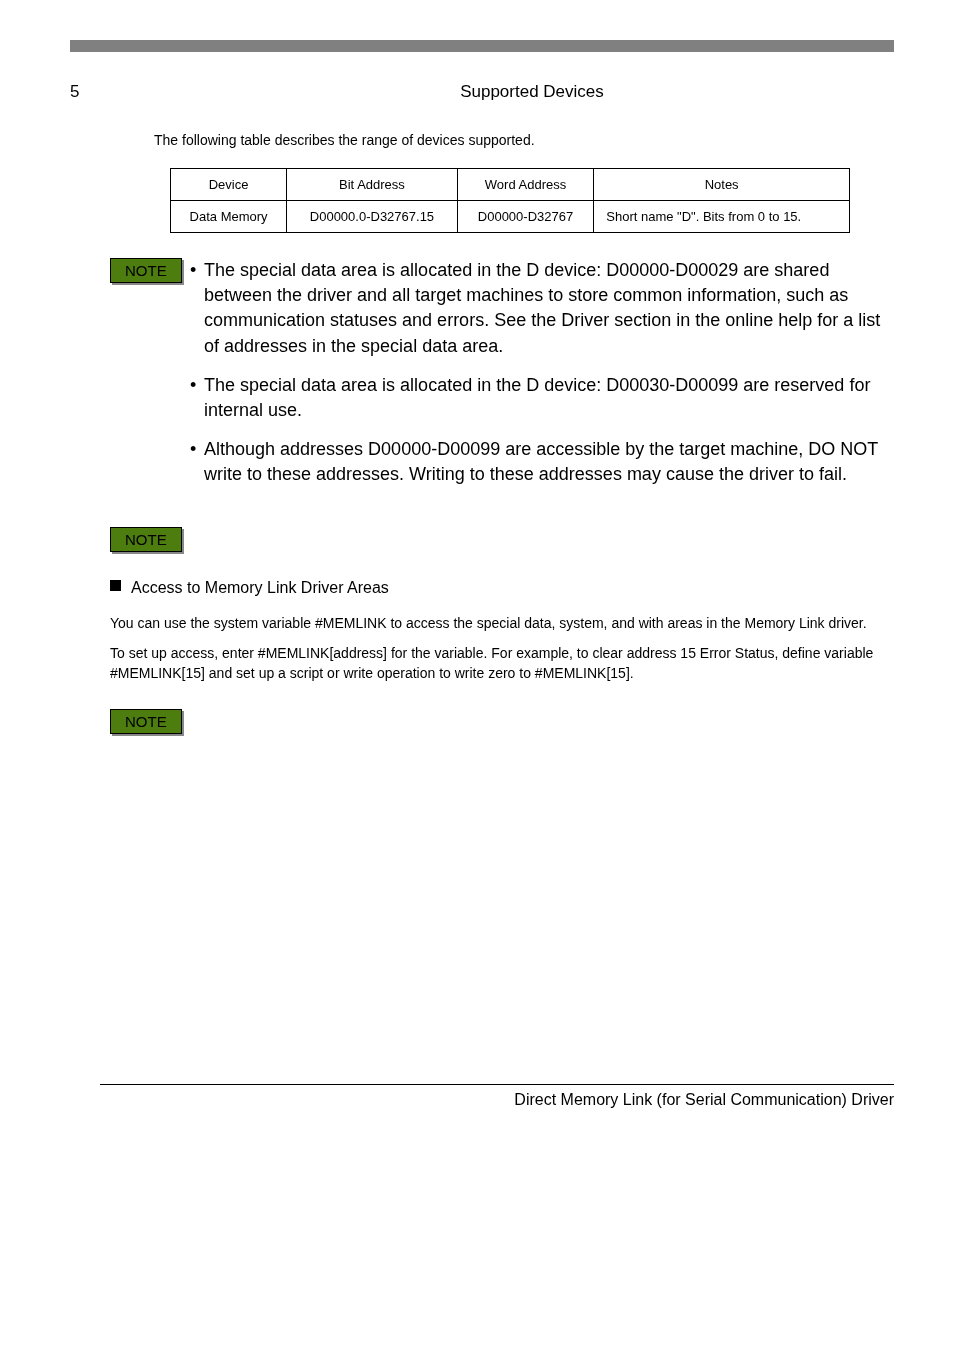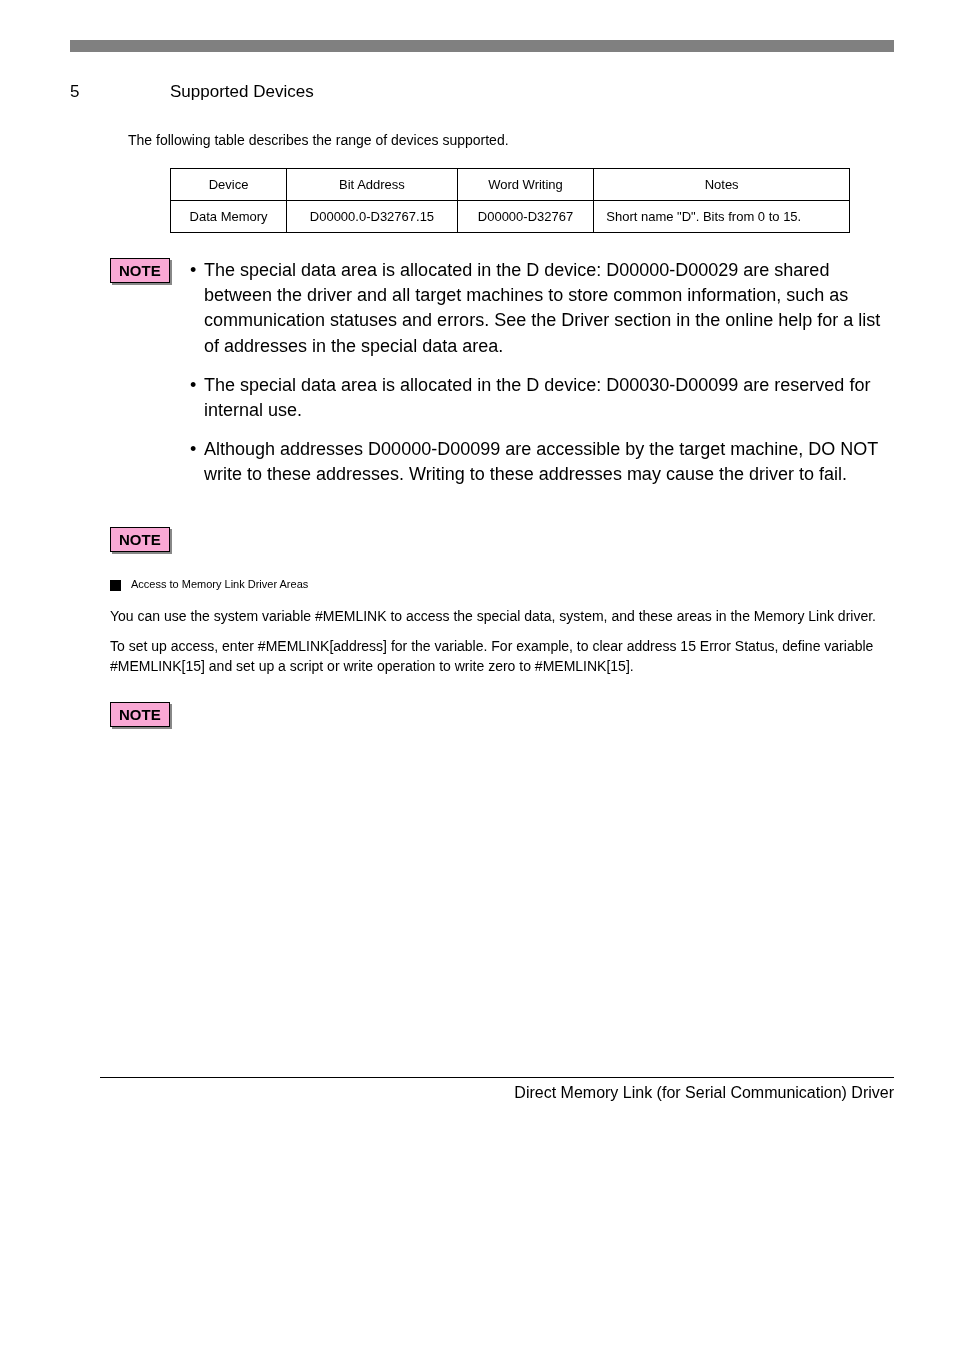--- a/index.html
+++ b/index.html
@@ -21,23 +21,24 @@
     }
     .section-number {
       position: absolute;
       left: 70px;
       font-size: 17px;
     }
     .section-title {
       margin-left: 70px;
       font-size: 17px;
       margin-bottom: 30px;
+      text-align: center;
     }
     .intro-text {
-      margin-left: 28px;
+      margin-left: 54px;
       font-size: 14px;
       margin-bottom: 20px;
     }
     .data-table {
       margin-left: 70px;
       border-collapse: collapse;
       font-size: 13px;
       width: 680px;
     }
     .data-table th, .data-table td {
@@ -50,25 +51,25 @@
       font-weight: normal;
     }
     .data-table .wide-cell {
       text-align: left;
       padding-left: 12px;
     }
     .note-box {
       display: inline-block;
       border: 1px solid #000;
       box-shadow: 2px 2px 0 #888;
-      padding: 3px 8px;
+      padding: 3px 14px;
       font-family: Arial, sans-serif;
-      font-weight: bold;
+      font-weight: normal;
       font-size: 15px;
-      background: #f9a8d4;
+      background: #4d7c0f;
     }
     .note-section {
       display: flex;
       margin-top: 25px;
       margin-left: 10px;
     }
     .note-label {
       width: 80px;
       flex-shrink: 0;
     }
@@ -103,21 +104,21 @@
     }
     .subsection-marker {
       width: 11px;
       height: 11px;
       background: #000;
       margin-right: 10px;
       margin-top: 3px;
       flex-shrink: 0;
     }
     .subsection-title {
-      font-size: 11px;
+      font-size: 16px;
       line-height: 1.4;
     }
     .subsection-body {
       font-size: 14px;
       margin-left: 0;
       line-height: 1.45;
       margin-bottom: 10px;
     }
     .footer {
       border-top: 1px solid #000;
@@ -138,21 +139,21 @@
     <div class="section-title">Supported Devices</div>
   </div>
 
   <div class="intro-text">The following table describes the range of devices supported.</div>
 
   <table class="data-table">
     <thead>
       <tr>
         <th>Device</th>
         <th>Bit Address</th>
-        <th>Word Writing</th>
+        <th>Word Address</th>
         <th>Notes</th>
       </tr>
     </thead>
     <tbody>
       <tr>
         <td>Data Memory</td>
         <td>D00000.0-D32767.15</td>
         <td>D00000-D32767</td>
         <td class="wide-cell">Short name "D". Bits from 0 to 15.</td>
       </tr>
@@ -176,21 +177,21 @@
     <div class="note-label">
       <span class="note-box">NOTE</span>
     </div>
   </div>
 
   <div class="subsection">
     <div class="subsection-header">
       <div class="subsection-marker"></div>
       <div class="subsection-title">Access to Memory Link Driver Areas</div>
     </div>
-    <div class="subsection-body">You can use the system variable #MEMLINK to access the special data, system, and these areas in the Memory Link driver.</div>
+    <div class="subsection-body">You can use the system variable #MEMLINK to access the special data, system, and with areas in the Memory Link driver.</div>
     <div class="subsection-body">To set up access, enter #MEMLINK[address] for the variable. For example, to clear address 15 Error Status, define variable #MEMLINK[15] and set up a script or write operation to write zero to #MEMLINK[15].</div>
   </div>
 
   <div class="note-section">
     <div class="note-label">
       <span class="note-box">NOTE</span>
     </div>
   </div>
 
   <div class="footer">Direct Memory Link (for Serial Communication) Driver</div>

